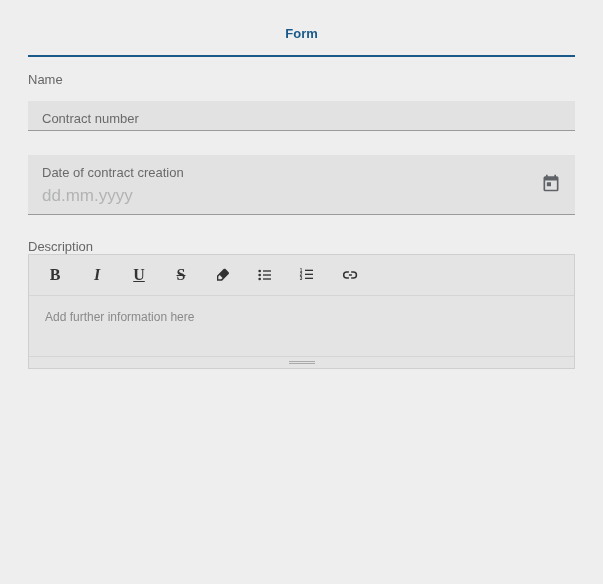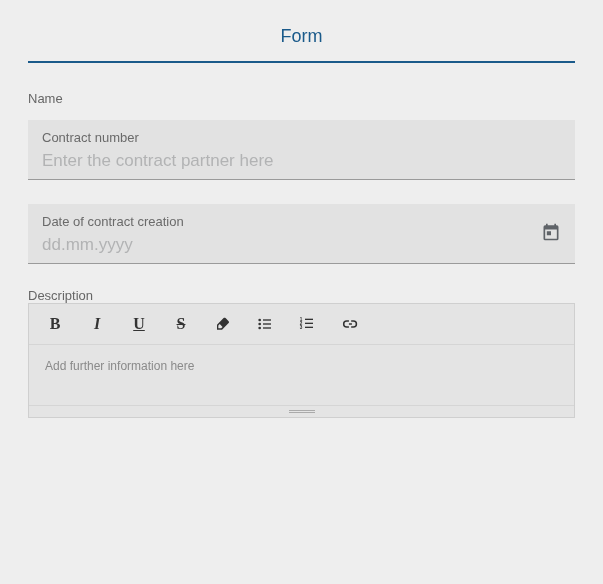--- a/index.html
+++ b/index.html
@@ -13,28 +13,28 @@
   }
   .page {
     padding: 26px 28px 0 28px;
   }
   .header {
     text-align: center;
     padding-bottom: 14px;
     border-bottom: 2px solid #1a5a8a;
   }
   .header h1 {
-    font-size: 18px;
-    font-weight: normal;
+    font-size: 13px;
+    font-weight: bold;
     color: #1a5a8a;
   }
   .section-label {
     font-size: 13px;
     color: #666;
-    margin-top: 28px;
+    margin-top: 15px;
     margin-bottom: 14px;
   }
   .field {
     background: #e2e2e2;
     border-bottom: 1px solid #9a9a9a;
     padding: 10px 14px 2px 14px;
     margin-bottom: 24px;
     position: relative;
   }
   .field-label {
@@ -128,21 +128,20 @@
 <div class="page">
 
   <div class="header">
     <h1>Form</h1>
   </div>
 
   <div class="section-label">Name</div>
 
   <div class="field">
     <span class="field-label">Contract number</span>
-    <input class="field-input" type="text" placeholder="Enter the contract partner here" style="">
   </div>
 
 
   <div class="field">
     <span class="field-label">Date of contract creation</span>
     <input class="field-input" type="text" placeholder="dd.mm.yyyy" style="">
     <span class="field-icon-right">
       <svg width="20" height="20" viewBox="0 0 24 24" fill="#5f6368">
         <path d="M19 4h-1V2h-2v2H8V2H6v2H5a2 2 0 0 0-2 2v14a2 2 0 0 0 2 2h14a2 2 0 0 0 2-2V6a2 2 0 0 0-2-2zm0 16H5V9h14v11zM7 11h5v5H7z"></path>
       </svg>

